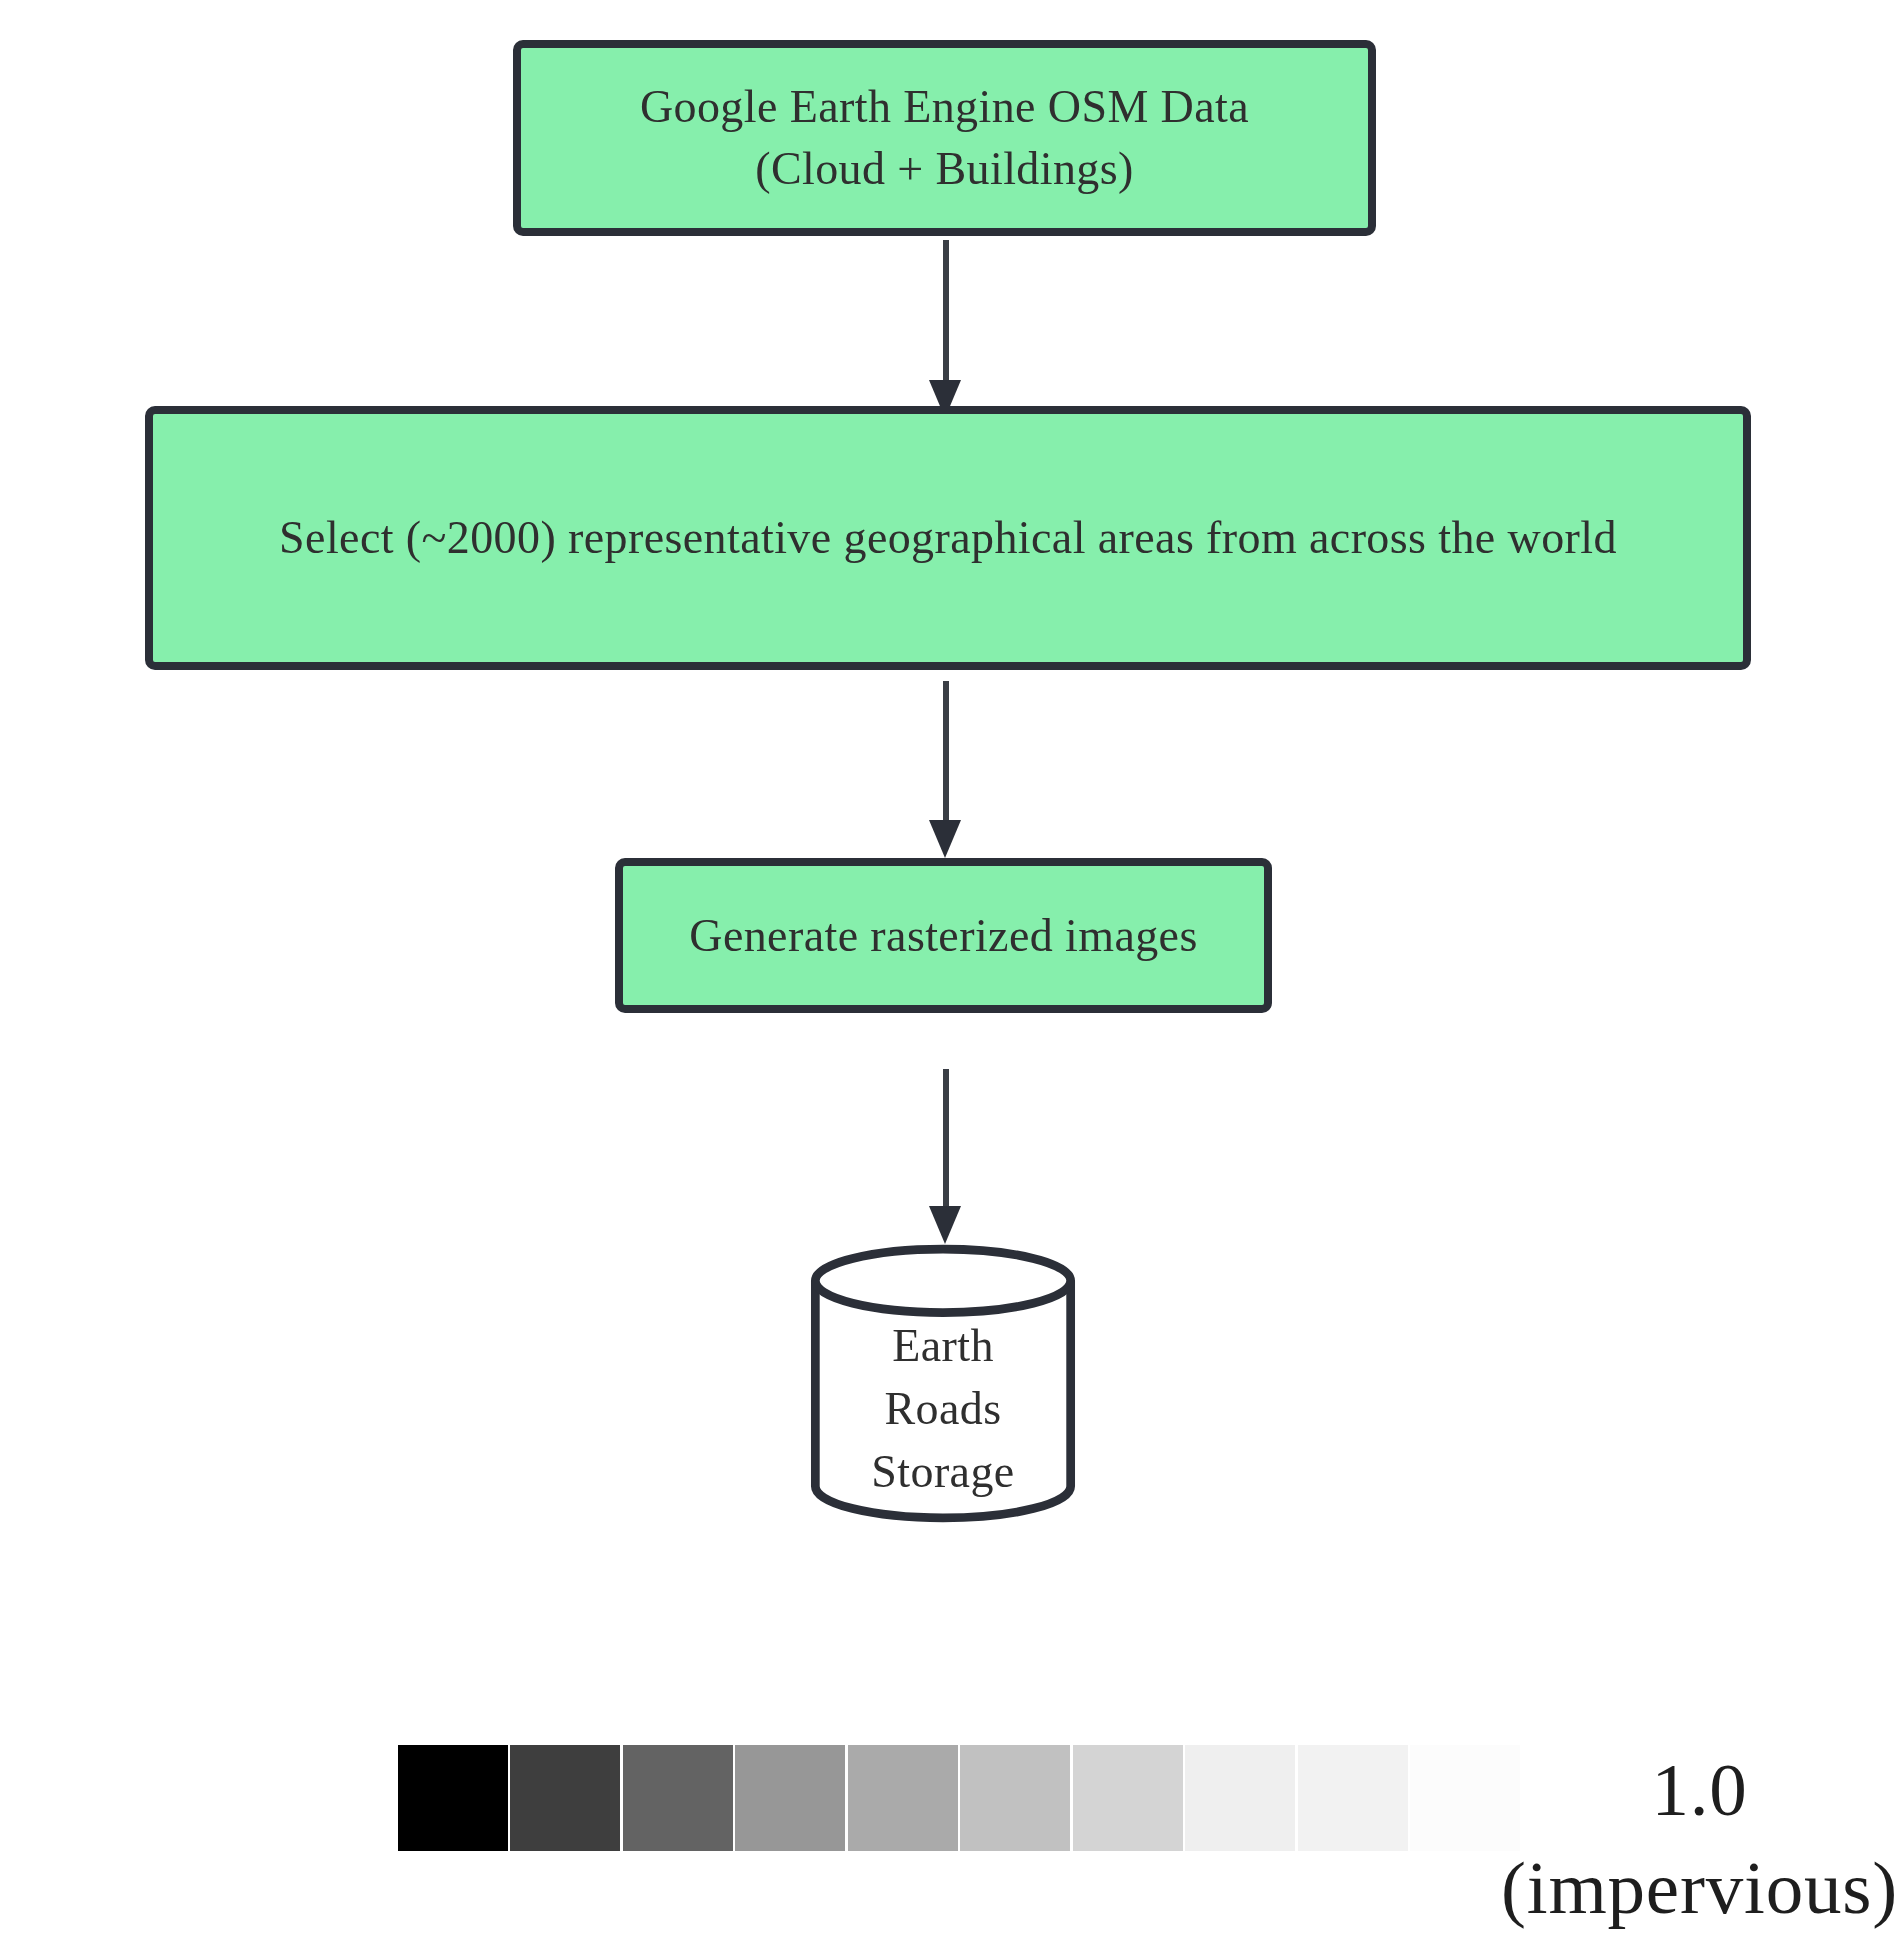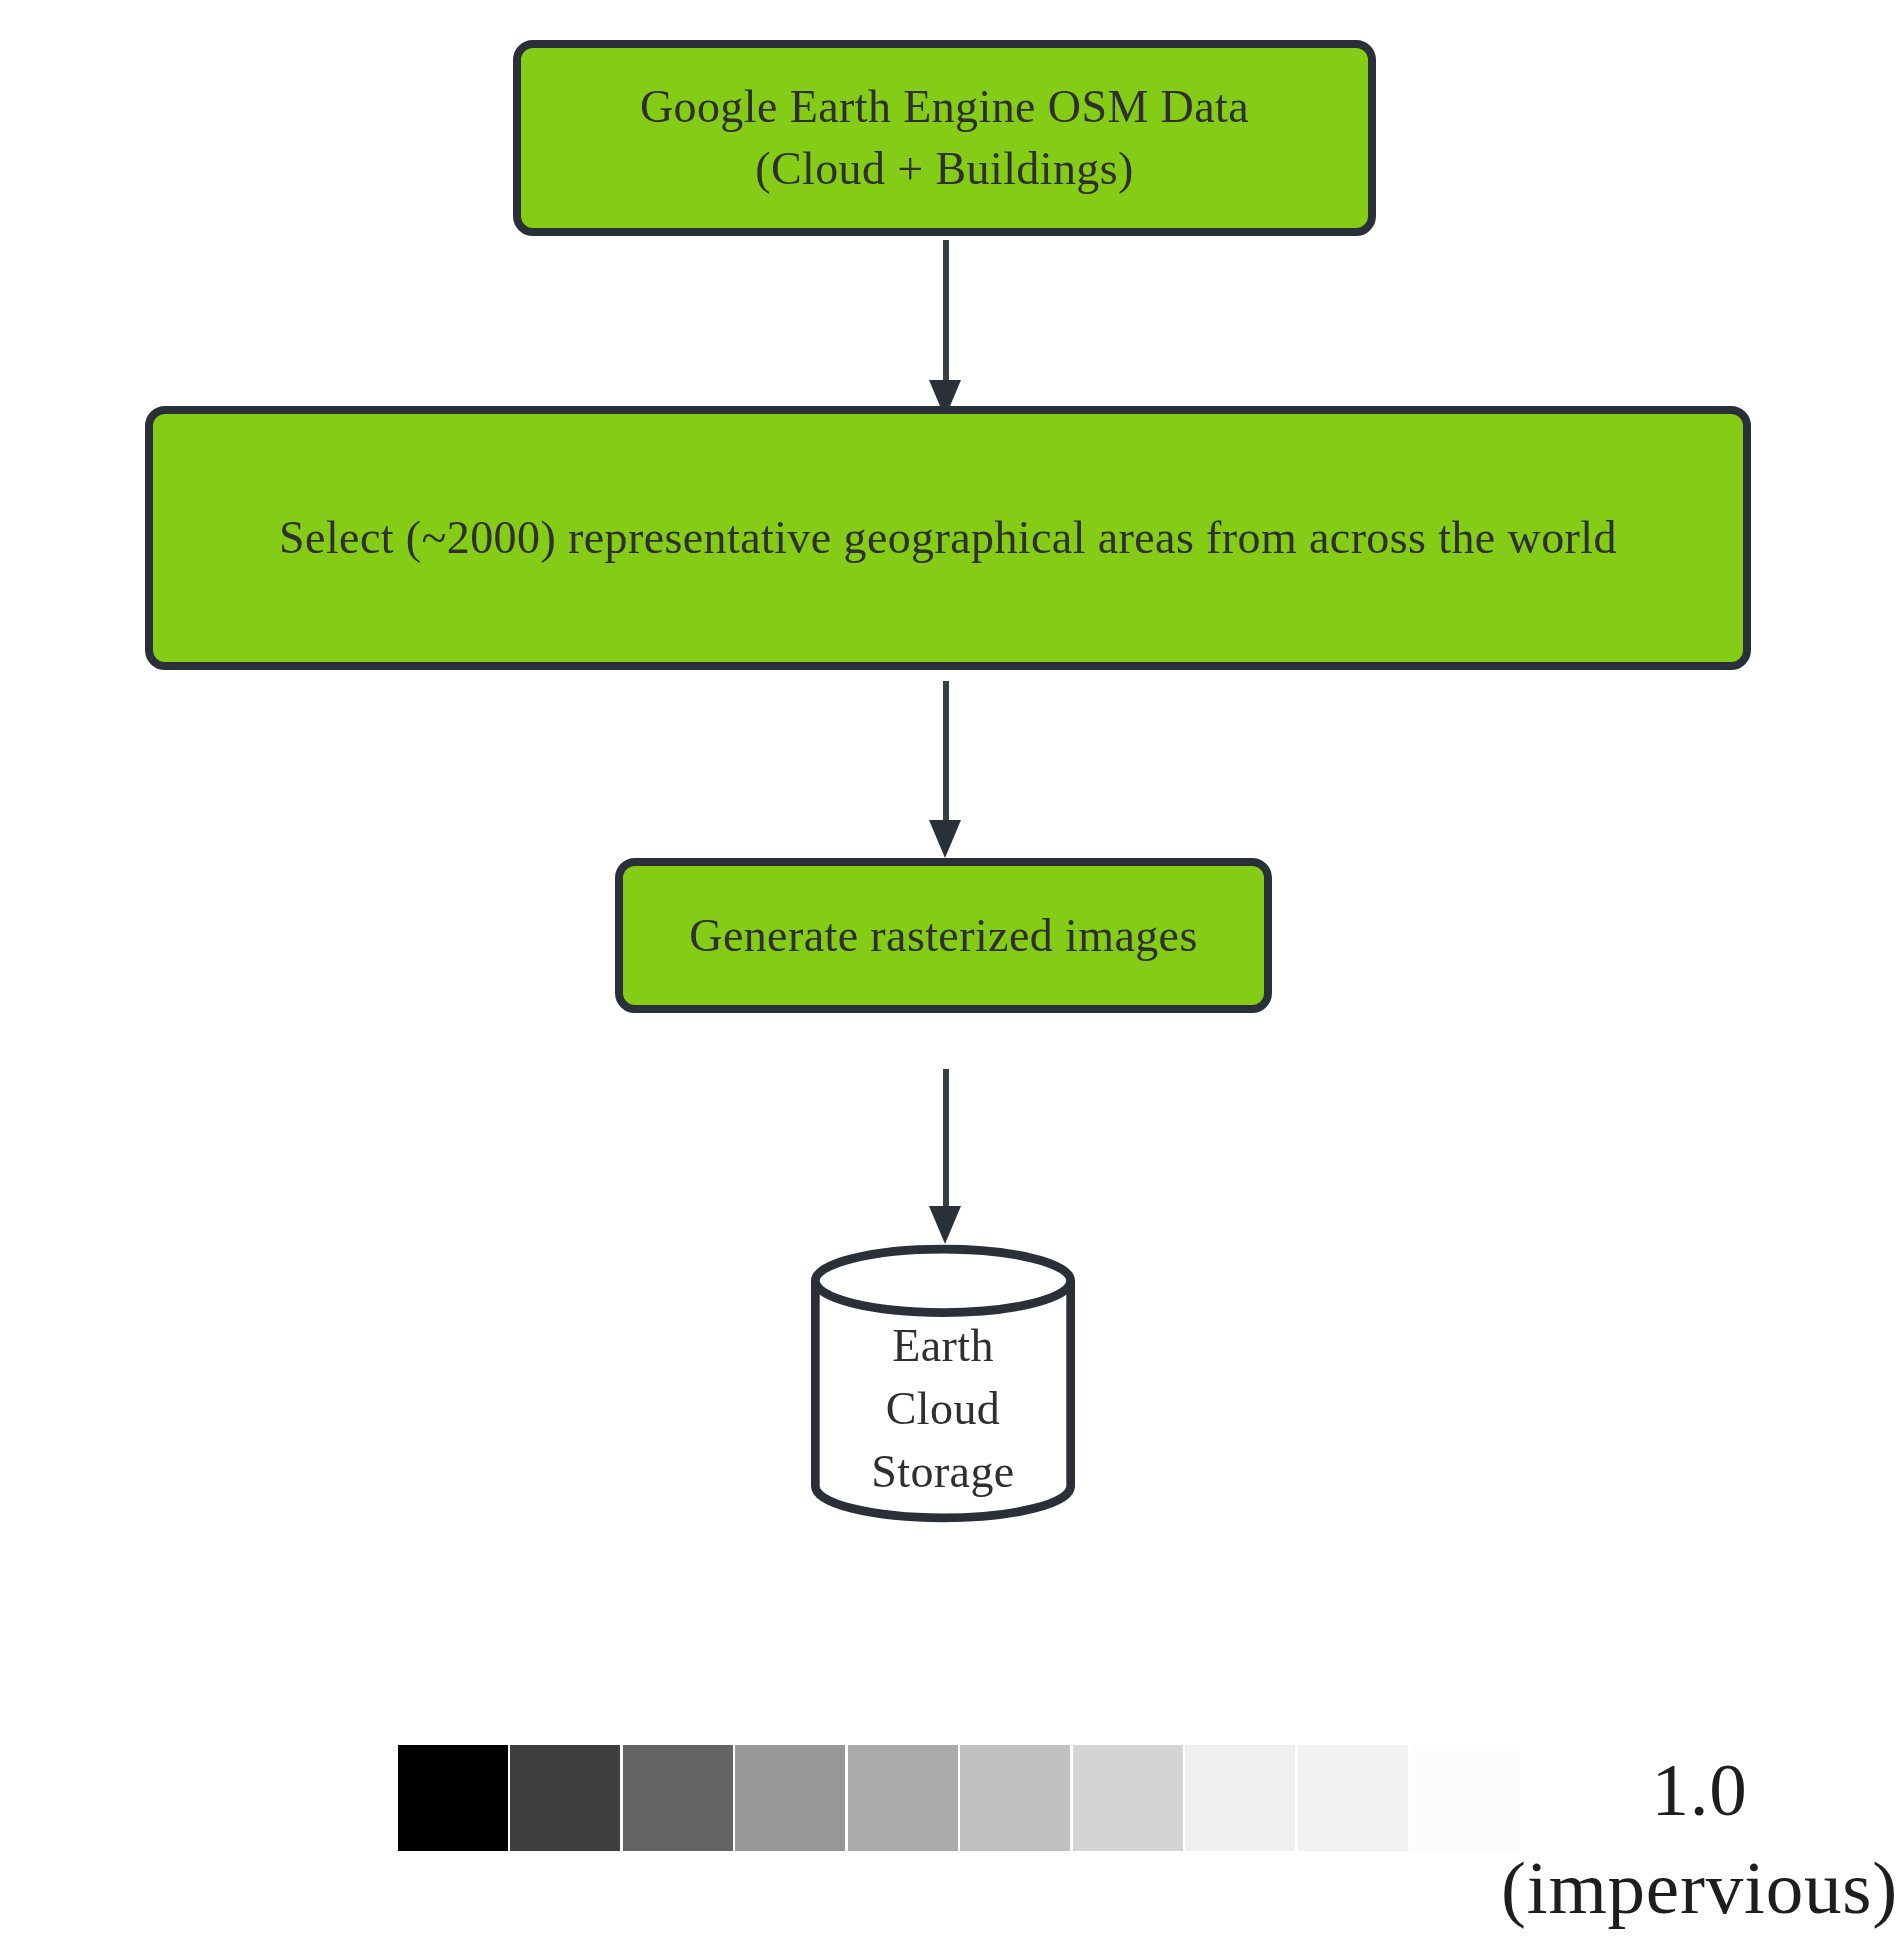--- a/index.html
+++ b/index.html
@@ -14,23 +14,23 @@
     background: #ffffff;
     font-family: "Liberation Serif", "DejaVu Serif", serif;
     color: #2f2f2f;
     overflow: hidden;
   }
 
   
   .node {
     position: absolute;
     box-sizing: border-box;
-    background: #84cc16;
+    background: #86efac;
     border: 8px solid #2b2f38;
-    border-radius: 20px;
+    border-radius: 10px;
     display: flex;
     flex-direction: column;
     align-items: center;
     justify-content: center;
     text-align: center;
     font-size: 46px;
     line-height: 62px;
     letter-spacing: 0.4px;
   }
   .node-source   { left: 513px;  top: 40px;   width: 863px; height: 196px; }
@@ -138,21 +138,21 @@
     <div class="arrow-head"></div>
   </div>
 
   <div class="cylinder">
     <svg width="268" height="279" viewBox="0 0 338 351">
       <path d="M 8 46 L 8 305 A 161 40 0 0 0 330 305 L 330 46" fill="#ffffff" stroke="#2b2f38" stroke-width="11"></path>
       <ellipse cx="169" cy="46" rx="161" ry="40" fill="#ffffff" stroke="#2b2f38" stroke-width="11"></ellipse>
     </svg>
     <div class="cylinder-text">
       <div>Earth</div>
-      <div>Cloud</div>
+      <div>Roads</div>
       <div>Storage</div>
     </div>
   </div>
 
 
   <div class="legend-bar">
     <div class="legend-seg" style="background: rgb(0, 0, 0);"></div>
     <div class="legend-seg" style="background: rgb(62, 62, 62);"></div>
     <div class="legend-seg" style="background: rgb(99, 99, 99);"></div>
     <div class="legend-seg" style="background: rgb(151, 151, 151);"></div>

